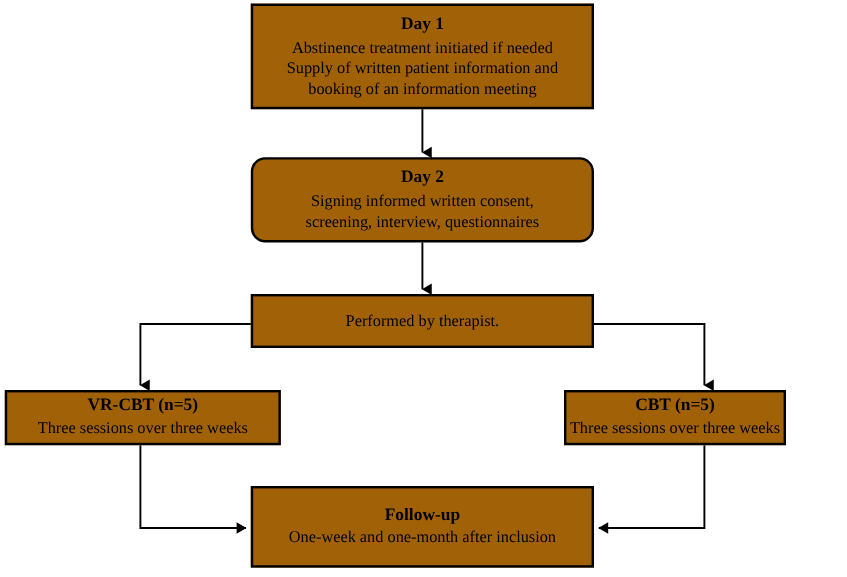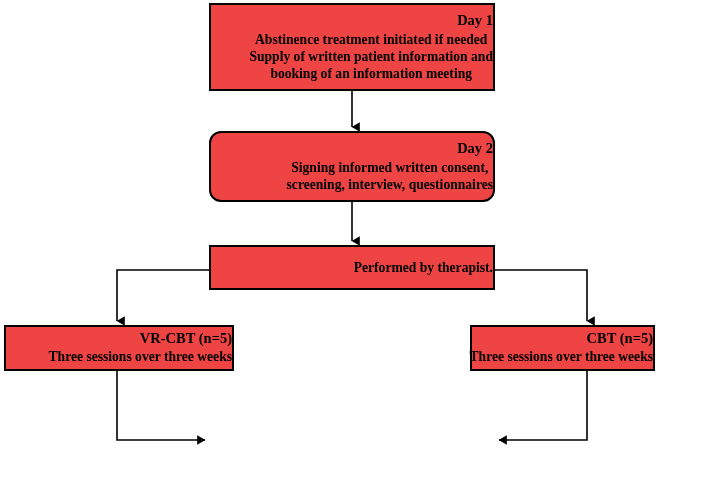--- a/index.html
+++ b/index.html
@@ -18,45 +18,44 @@
   .connector-layer {
     position: absolute;
     left: 0;
     top: 0;
     width: 706px;
     height: 481px;
   }
   .node {
     position: absolute;
     box-sizing: border-box;
-    background: #ef4444;
+    background: #a16207;
     border: 2px solid #000000;
     display: flex;
     flex-direction: column;
-    align-items: flex-end;
+    align-items: center;
     justify-content: center;
     text-align: center;
     z-index: 2;
   }
   .node-title {
     font-weight: bold;
     font-size: 14.5px;
     line-height: 1.24;
     color: #000000;
     white-space: nowrap;
   }
   .node-body {
     font-size: 13.6px;
     line-height: 1.26;
     color: #000000;
   }
   .node-body .line {
     display: block;
     white-space: nowrap;
-    font-weight: bold;
   }
 
   
   #node-day1      { left: 209px; top: 3px;   width: 286px; height: 88px; }
   #node-day2      { left: 209px; top: 131px; width: 286px; height: 71px; border-radius: 12px; }
   #node-random    { left: 209px; top: 245px; width: 286px; height: 45px; }
   #node-vrcbt     { left: 4px;   top: 325px; width: 230px; height: 46px; }
   #node-cbt       { left: 470px; top: 325px; width: 185px; height: 46px; }
   #node-followup  { left: 209px; top: 405px; width: 286px; height: 68px; }
 
@@ -128,14 +127,20 @@
     </div>
   </div>
 
   <div class="node" id="node-cbt">
     <div class="node-title">CBT (n=5)</div>
     <div class="node-body">
       <span class="line">Three sessions over three weeks</span>
     </div>
   </div>
 
+  <div class="node" id="node-followup">
+    <div class="node-title">Follow-up</div>
+    <div class="node-body">
+      <span class="line">One-week and one-month after inclusion</span>
+    </div>
+  </div>
 
 </div>
 
 </body></html>

